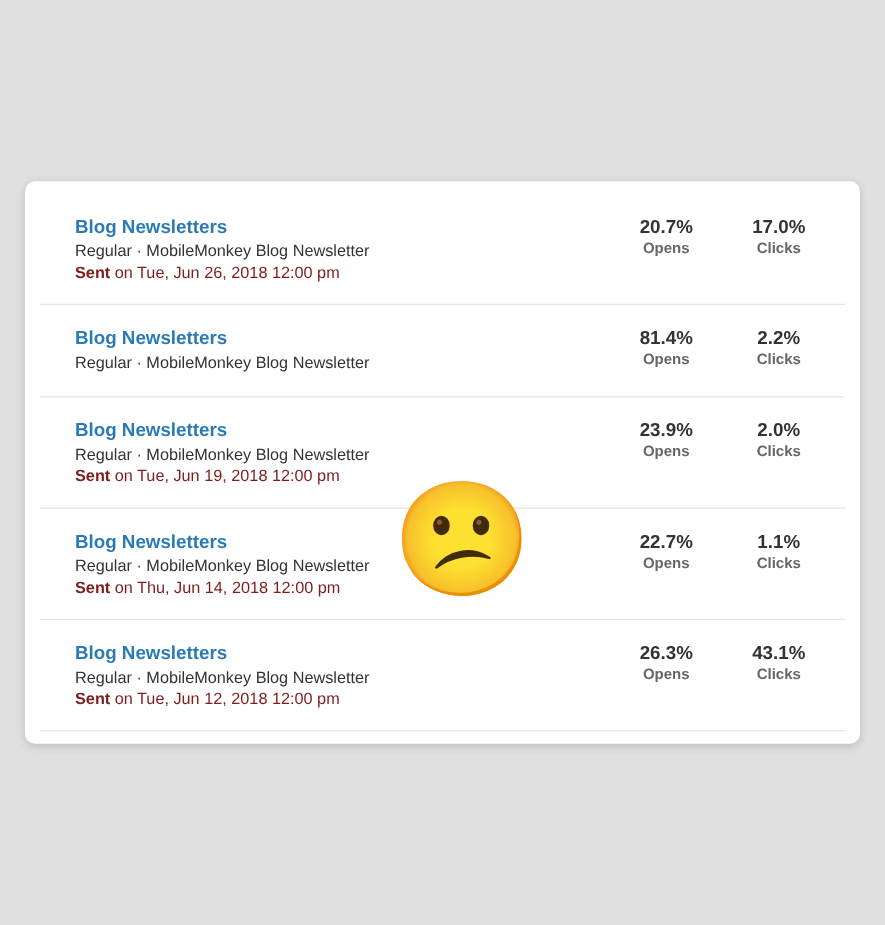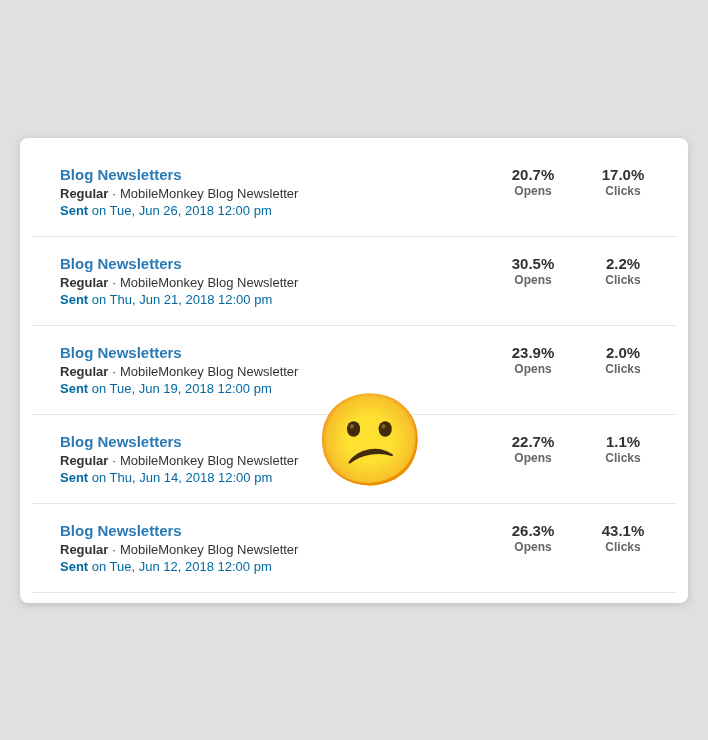--- a/index.html
+++ b/index.html
@@ -50,26 +50,26 @@
       cursor: pointer;
     }
 
     .item-subtitle {
       font-size: 13px;
       color: #333;
       margin-bottom: 2px;
     }
 
     .item-subtitle .bold {
-      font-weight: 700;
+      font-weight: 400;
     }
 
     .item-sent {
       font-size: 13px;
-      color: #0369a1;
+      color: #7f1d1d;
     }
 
     .item-sent .bold {
       font-weight: 700;
     }
 
     .item-stats {
       display: flex;
       gap: 40px;
       align-items: flex-start;
@@ -135,27 +135,24 @@
           <span class="stat-label">Clicks</span>
         </div>
       </div>
     </div>
     <div class="list-item">
       <div class="item-left">
         <div class="item-title">Blog Newsletters</div>
         <div class="item-subtitle">
           <span class="bold">Regular</span> · MobileMonkey Blog Newsletter
         </div>
-        <div class="item-sent">
-          <span class="bold">Sent</span> on Thu, Jun 21, 2018 12:00 pm
-        </div>
-      </div>
-      <div class="item-stats">
-        <div class="stat-block">
-          <span class="stat-value">30.5%</span>
+      </div>
+      <div class="item-stats">
+        <div class="stat-block">
+          <span class="stat-value">81.4%</span>
           <span class="stat-label">Opens</span>
         </div>
         <div class="stat-block">
           <span class="stat-value">2.2%</span>
           <span class="stat-label">Clicks</span>
         </div>
       </div>
     </div>
     <div class="list-item">
       <div class="item-left">

